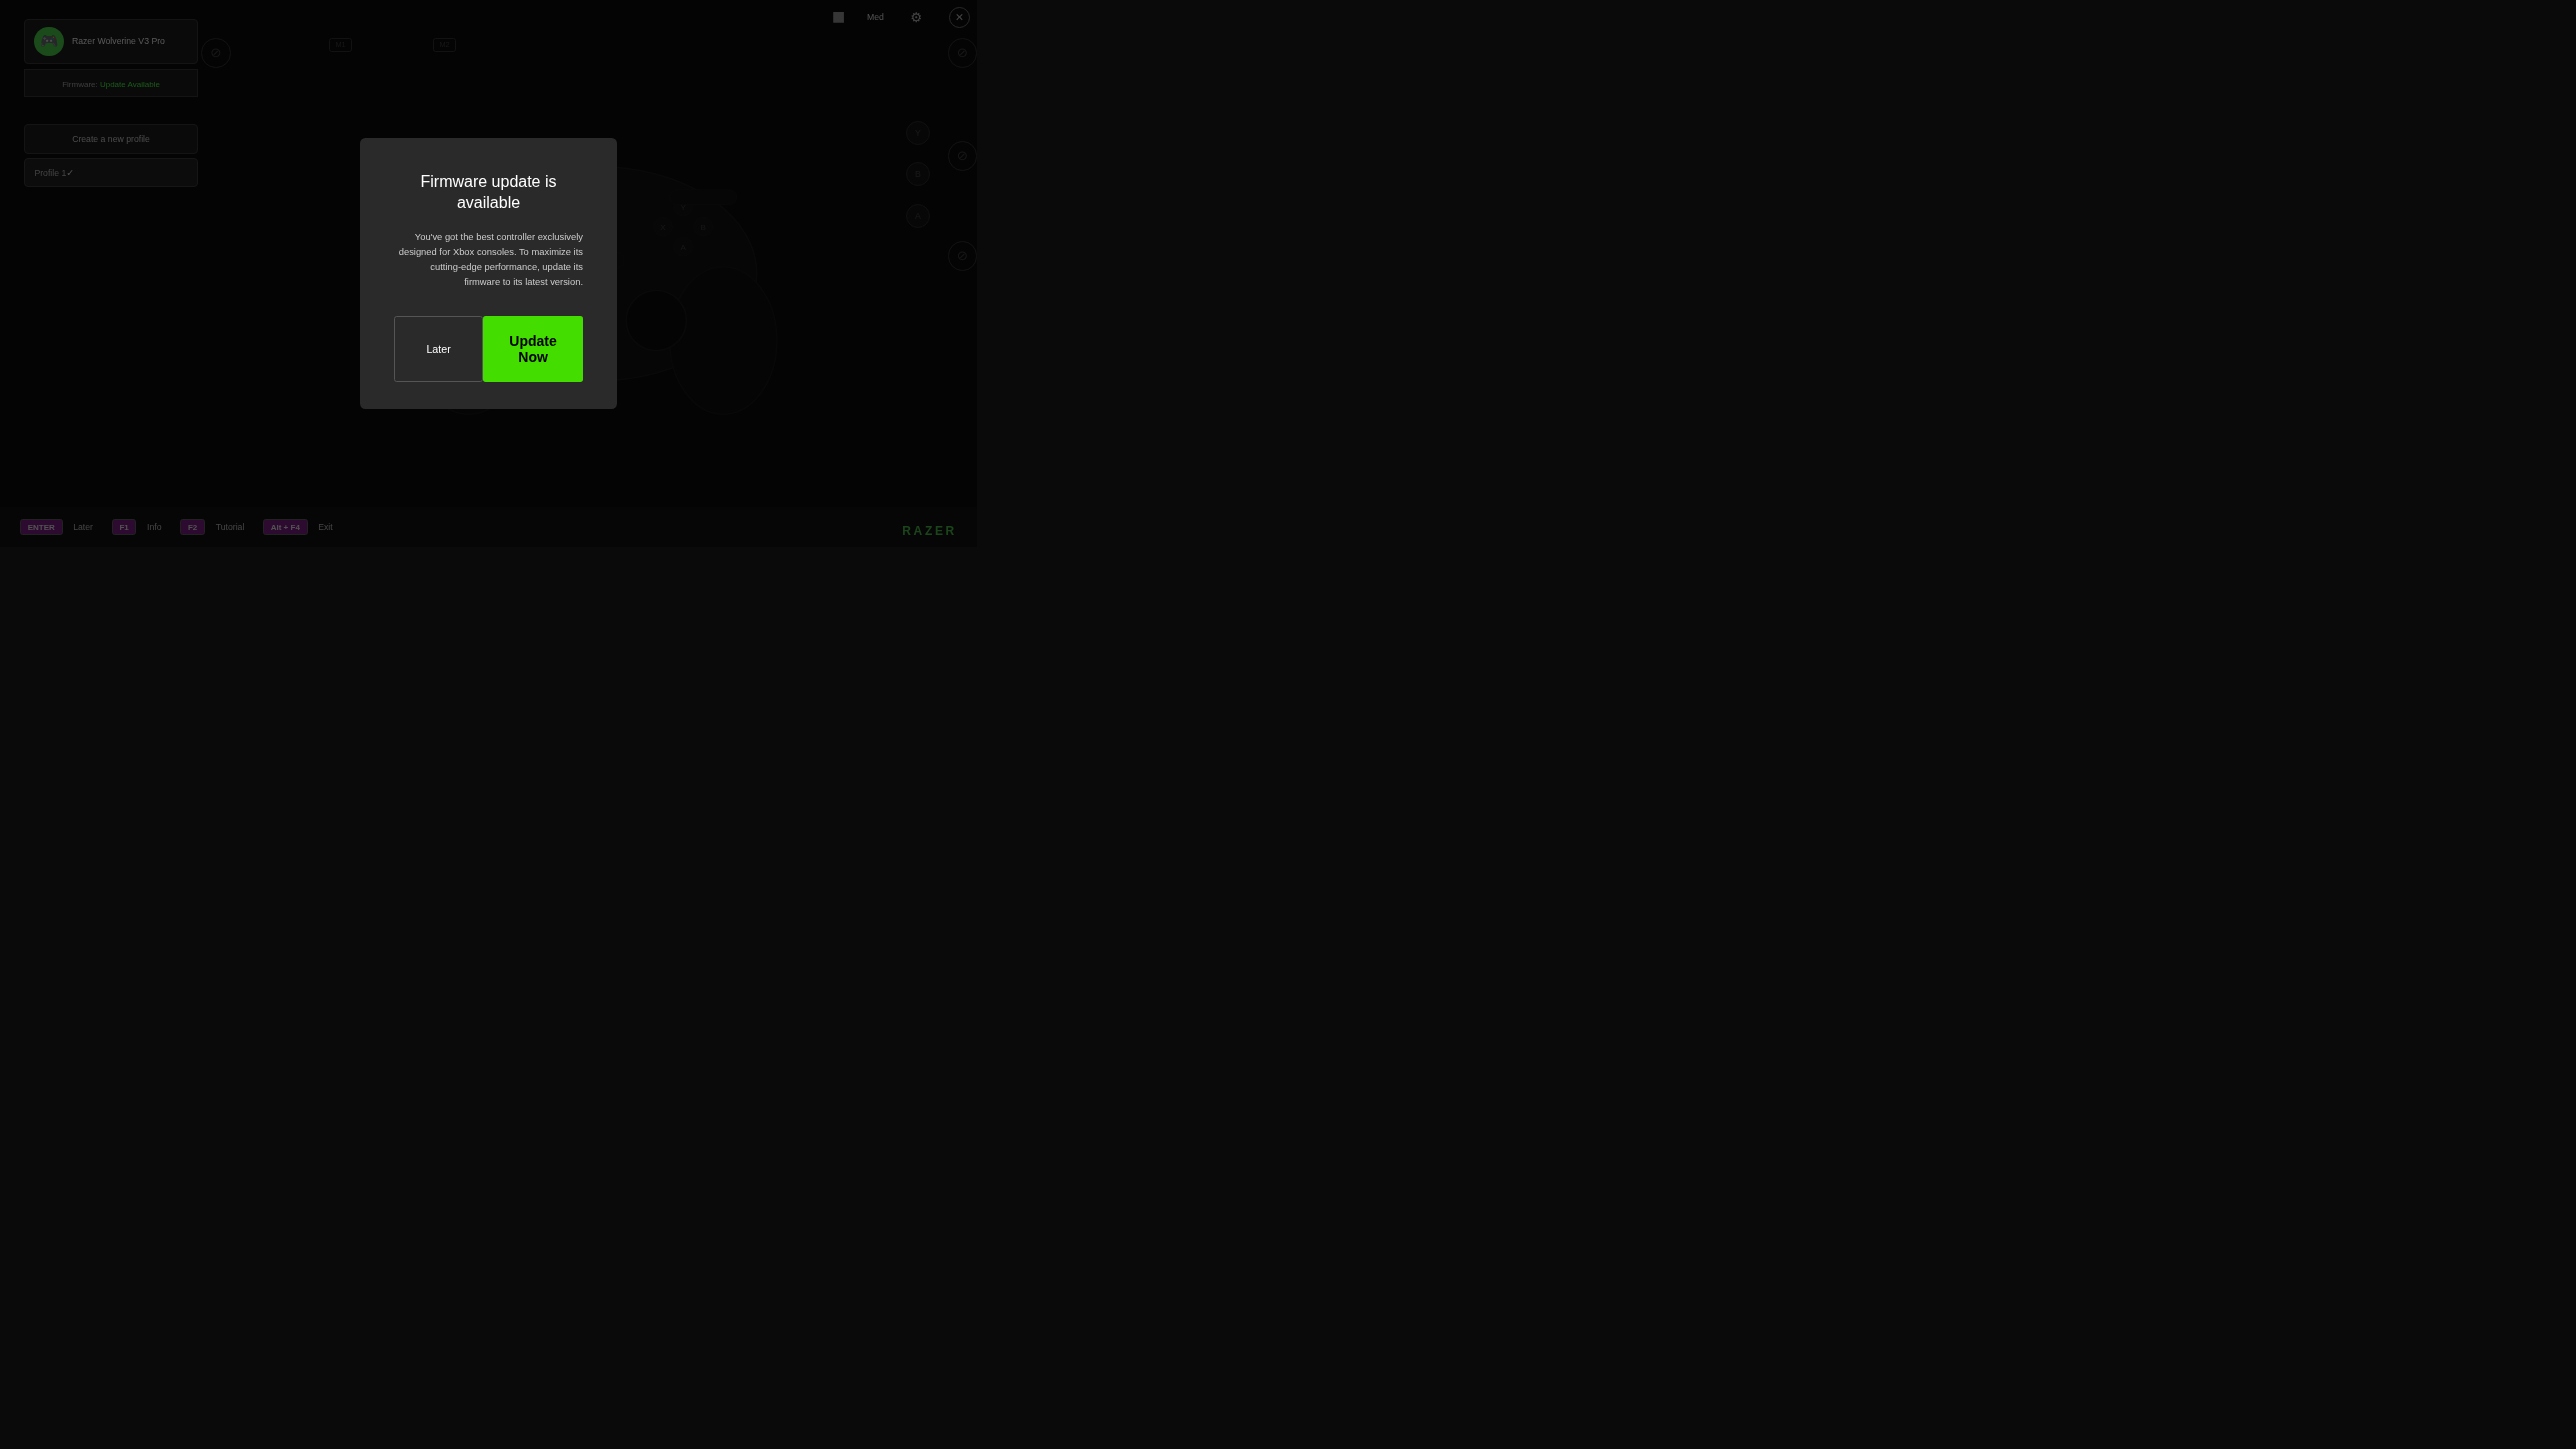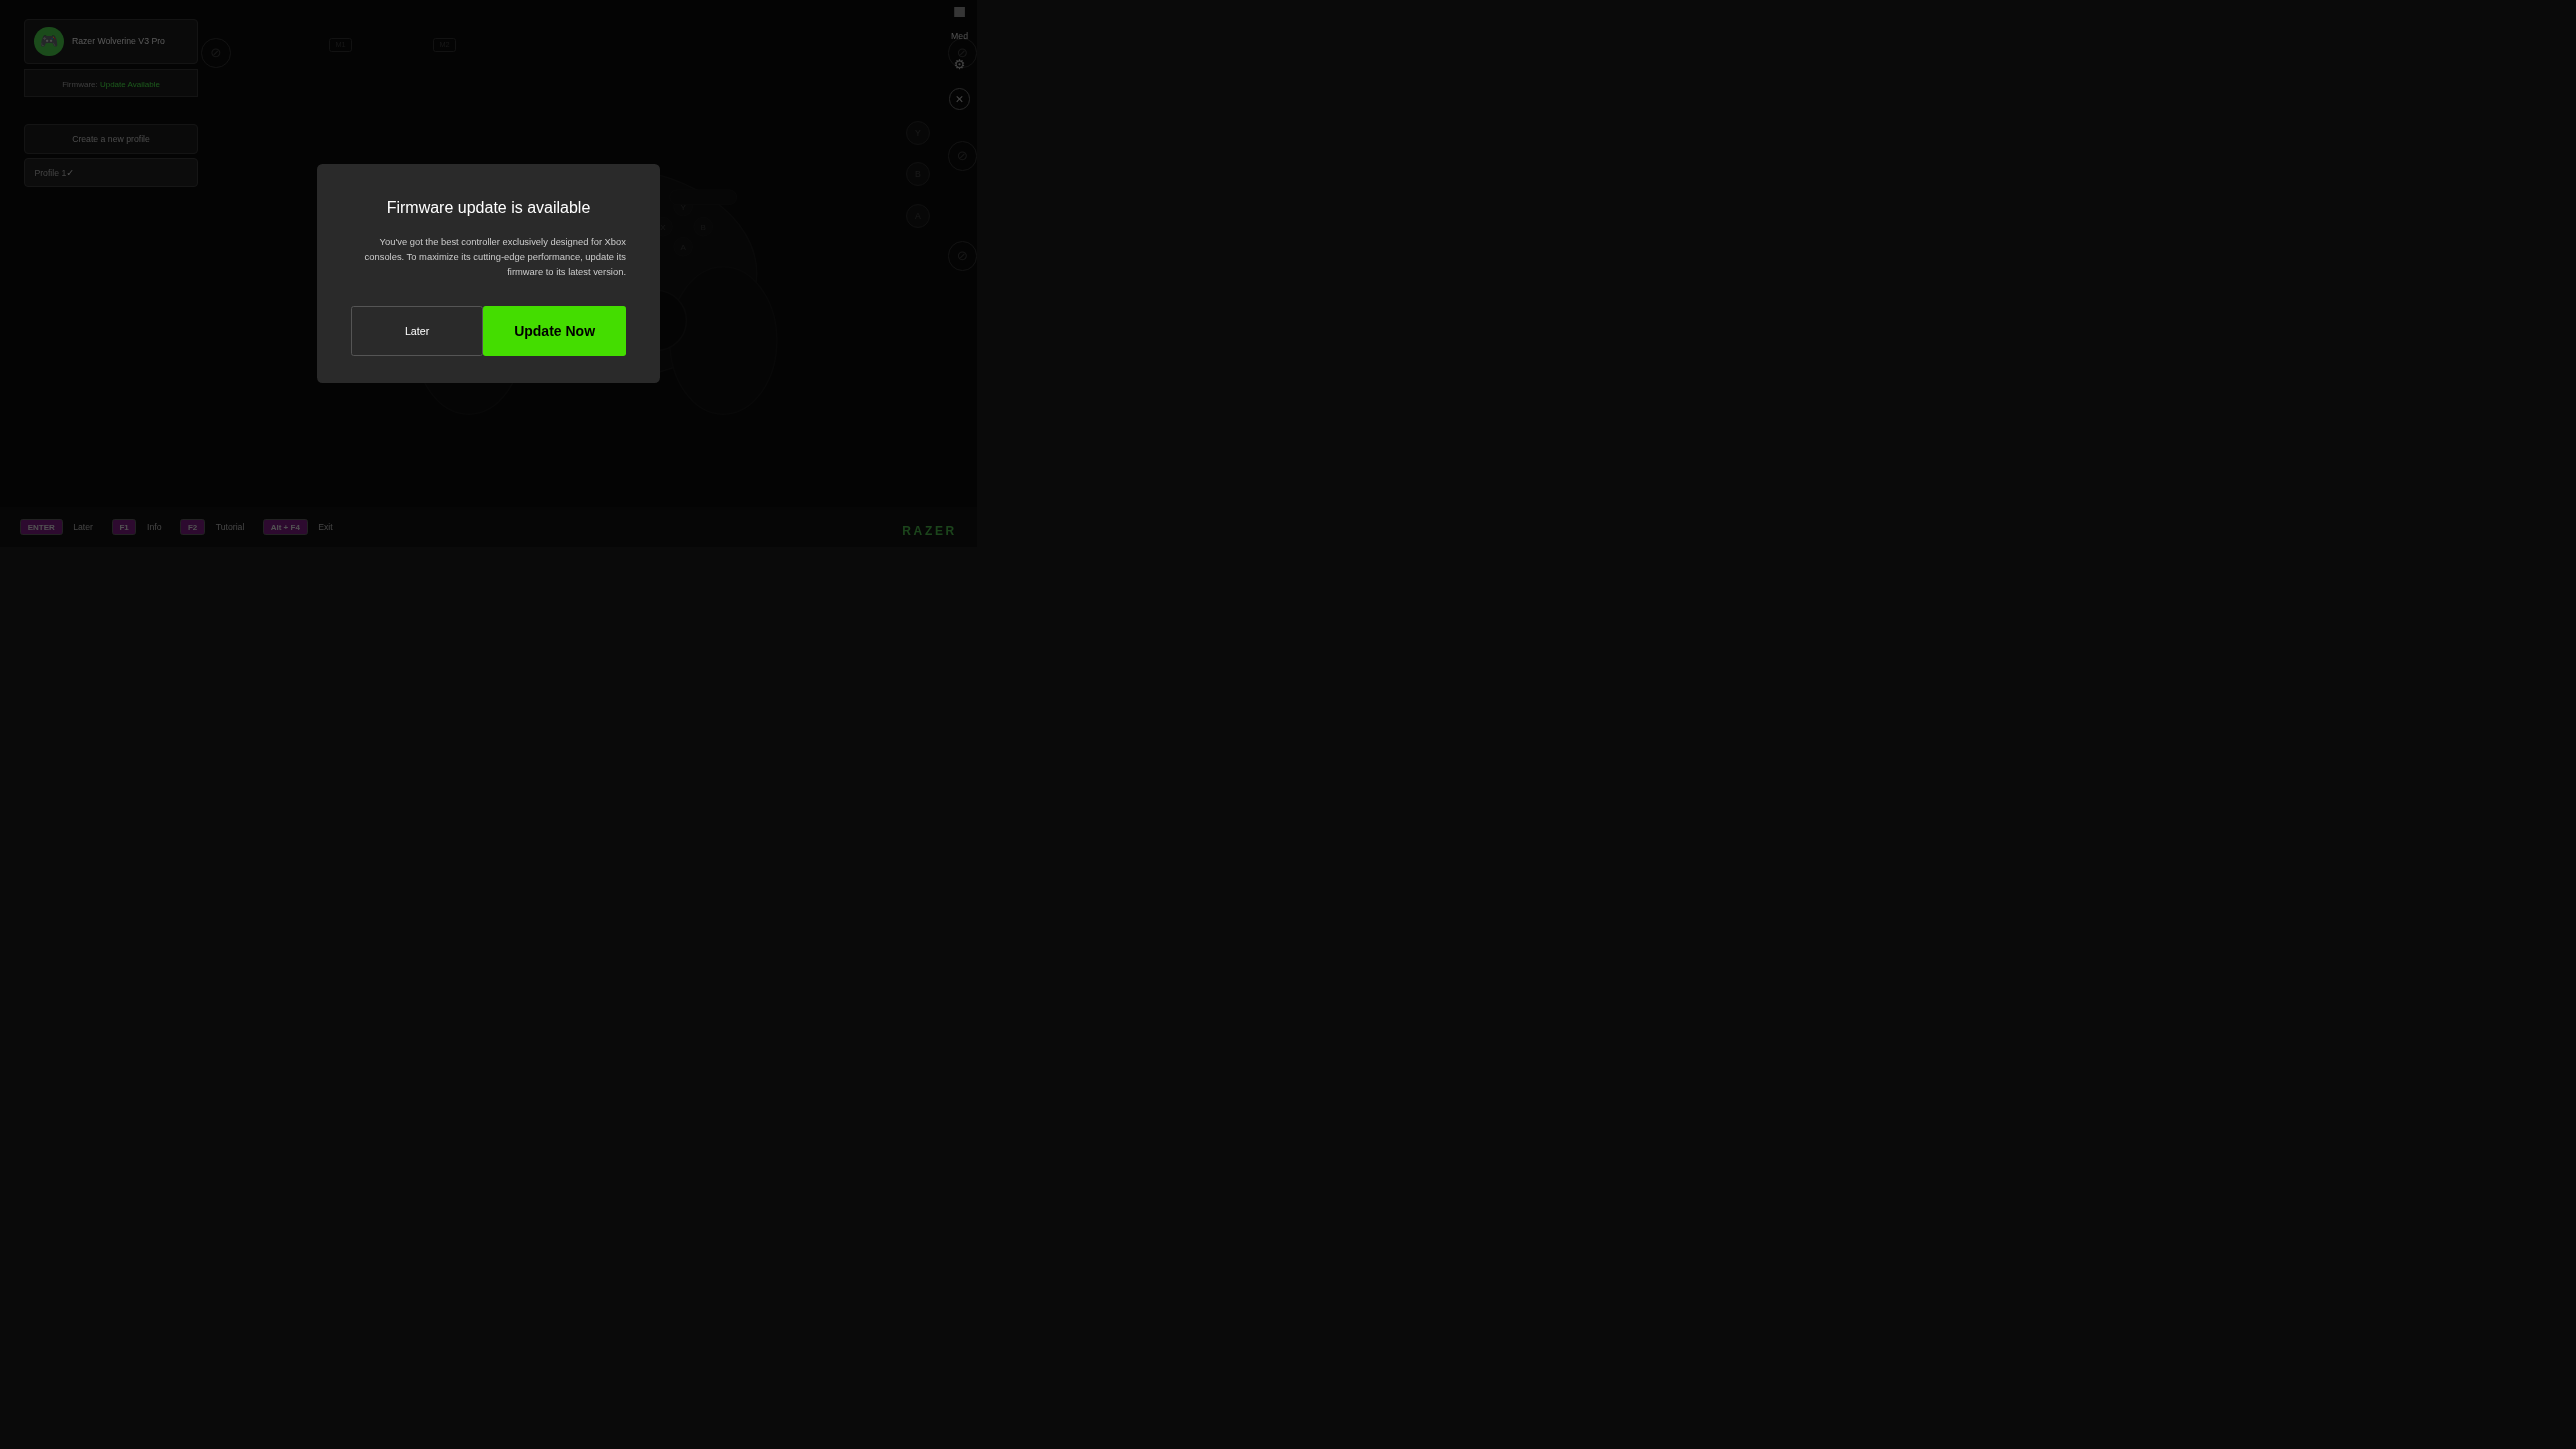--- a/index.html
+++ b/index.html
@@ -14,23 +14,22 @@
       position: relative;
     }
 
     
     .top-right {
       position: absolute;
       top: 6.7px;
       right: 6.7px;
       display: flex;
       align-items: center;
-      gap: 14px;
+      gap: 23px;
       z-index: 10;
-      flex-direction: column;
     }
 
     .brightness-icon {
       width: 10.7px;
       height: 10.7px;
       background: #888;
       clip-path: polygon(0 0, 100% 0, 100% 100%, 0 100%);
     }
 
     .brightness-label {
@@ -182,21 +181,21 @@
       z-index: 20;
       display: flex;
       align-items: center;
       justify-content: center;
     }
 
     .modal {
       background: #2a2a2a;
       border-radius: 5.4px;
       padding: 34px 34px 27px;
-      width: 343px;
+      width: 257px;
       text-align: center;
     }
 
     .modal-title {
       font-size: 16px;
       font-weight: 400;
       color: #fff;
       margin-bottom: 14.8px;
       line-height: 1.3;
     }

